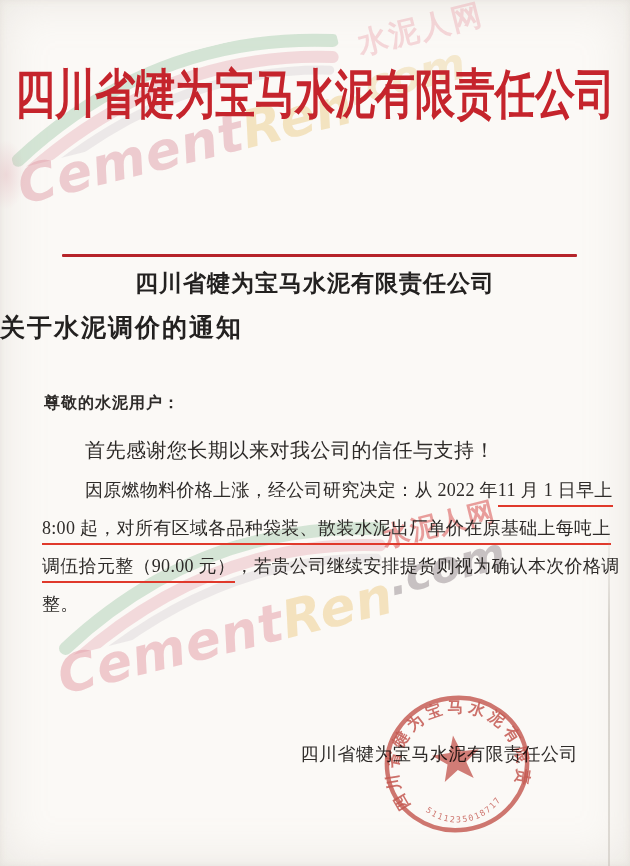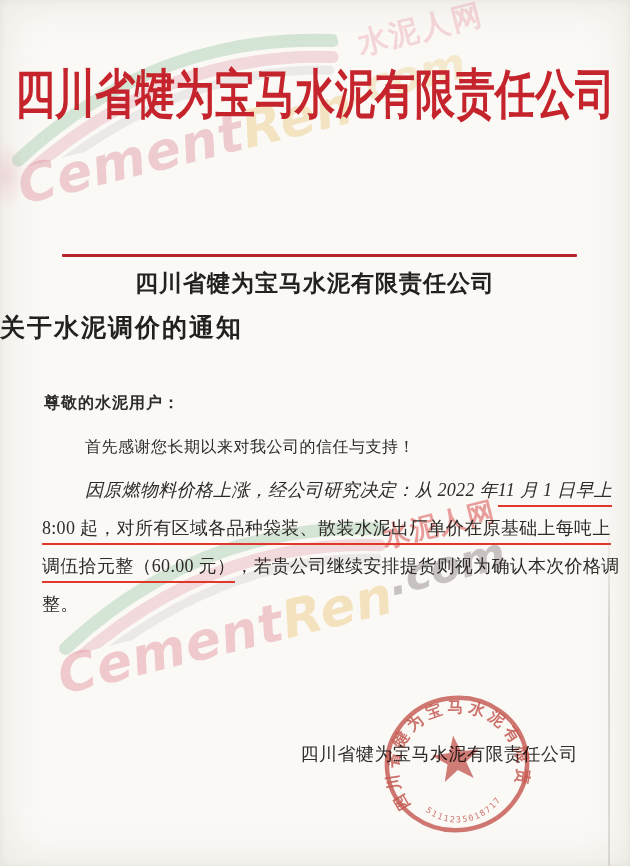--- a/index.html
+++ b/index.html
@@ -39,28 +39,28 @@
     position:absolute;top:311px;left:0;width:100%;
     font-size:25px;font-weight:bold;letter-spacing:2px;color:#232120;white-space:nowrap;
   }
   
   .salutation{
     position:absolute;top:393px;left:44px;
     font-size:16px;font-weight:bold;letter-spacing:1px;white-space:nowrap;
   }
   .para1{
     position:absolute;top:437px;left:85px;
-    font-size:16px;letter-spacing:.5px;white-space:nowrap;
+    font-size:20px;letter-spacing:.5px;white-space:nowrap;
   }
   .notice{
     position:absolute;top:471px;left:42px;width:560px;
     font-size:18px;letter-spacing:.3px;
   }
   .notice-line{height:38px;line-height:38px;white-space:nowrap;}
-  .notice-line.indent{padding-left:43px;font-style:italic;}
+  .notice-line.indent{padding-left:43px;}
   .seg{display:inline-block;line-height:24px;}
   .seg-u{border-bottom:2px solid #e0392b;padding-bottom:3px;}
   .closing{
     position:absolute;top:626px;left:84px;
     font-size:18px;letter-spacing:1px;white-space:nowrap;
   }
   
   .sign-company{
     position:absolute;top:742px;right:52px;
     font-size:18px;letter-spacing:.5px;white-space:nowrap;color:#2e2b29;
@@ -146,21 +146,21 @@
   <div class="red-rule"></div>
 
   <div class="h1">四川省犍为宝马水泥有限责任公司</div>
   <div class="h2">关于水泥调价的通知</div>
 
   <div class="salutation">尊敬的水泥用户：</div>
   <div class="para1">首先感谢您长期以来对我公司的信任与支持！</div>
   <div class="notice">
       <div class="notice-line indent"><span class="seg">因原燃物料价格上涨，经公司研究决定：从 2022 年 </span><span class="seg seg-u">11 月 1 日早上</span></div>
       <div class="notice-line"><span class="seg seg-u">8:00 起，对所有区域各品种袋装、散装水泥出厂单价在原基础上每吨上</span></div>
-      <div class="notice-line"><span class="seg seg-u">调伍拾元整（60.00 元）</span><span class="seg">，若贵公司继续安排提货则视为确认本次价格调</span></div>
+      <div class="notice-line"><span class="seg seg-u">调伍拾元整（90.00 元）</span><span class="seg">，若贵公司继续安排提货则视为确认本次价格调</span></div>
       <div class="notice-line"><span class="seg">整。</span></div>
     </div>
 
   <div class="sign-company">四川省犍为宝马水泥有限责任公司</div>
 
   <svg class="seal" viewBox="-80 -76 160 152">
     <ellipse cx="0" cy="0" rx="71" ry="67" fill="none" stroke="#c0443c" stroke-width="4.5" opacity="0.82"></ellipse>
     <polygon points="0,-24 5.6,-7.8 22.8,-7.4 9.1,3.0 14.1,19.4 0,9.6 -14.1,19.4 -9.1,3.0 -22.8,-7.4 -5.6,-7.8" transform="translate(0,-4) scale(1.05)" fill="#c0443c" opacity="0.78"></polygon>
     <defs>
       <path id="sealArcTop" d="M -52,36 A 61,58 0 1 1 52,36" fill="none"></path>

